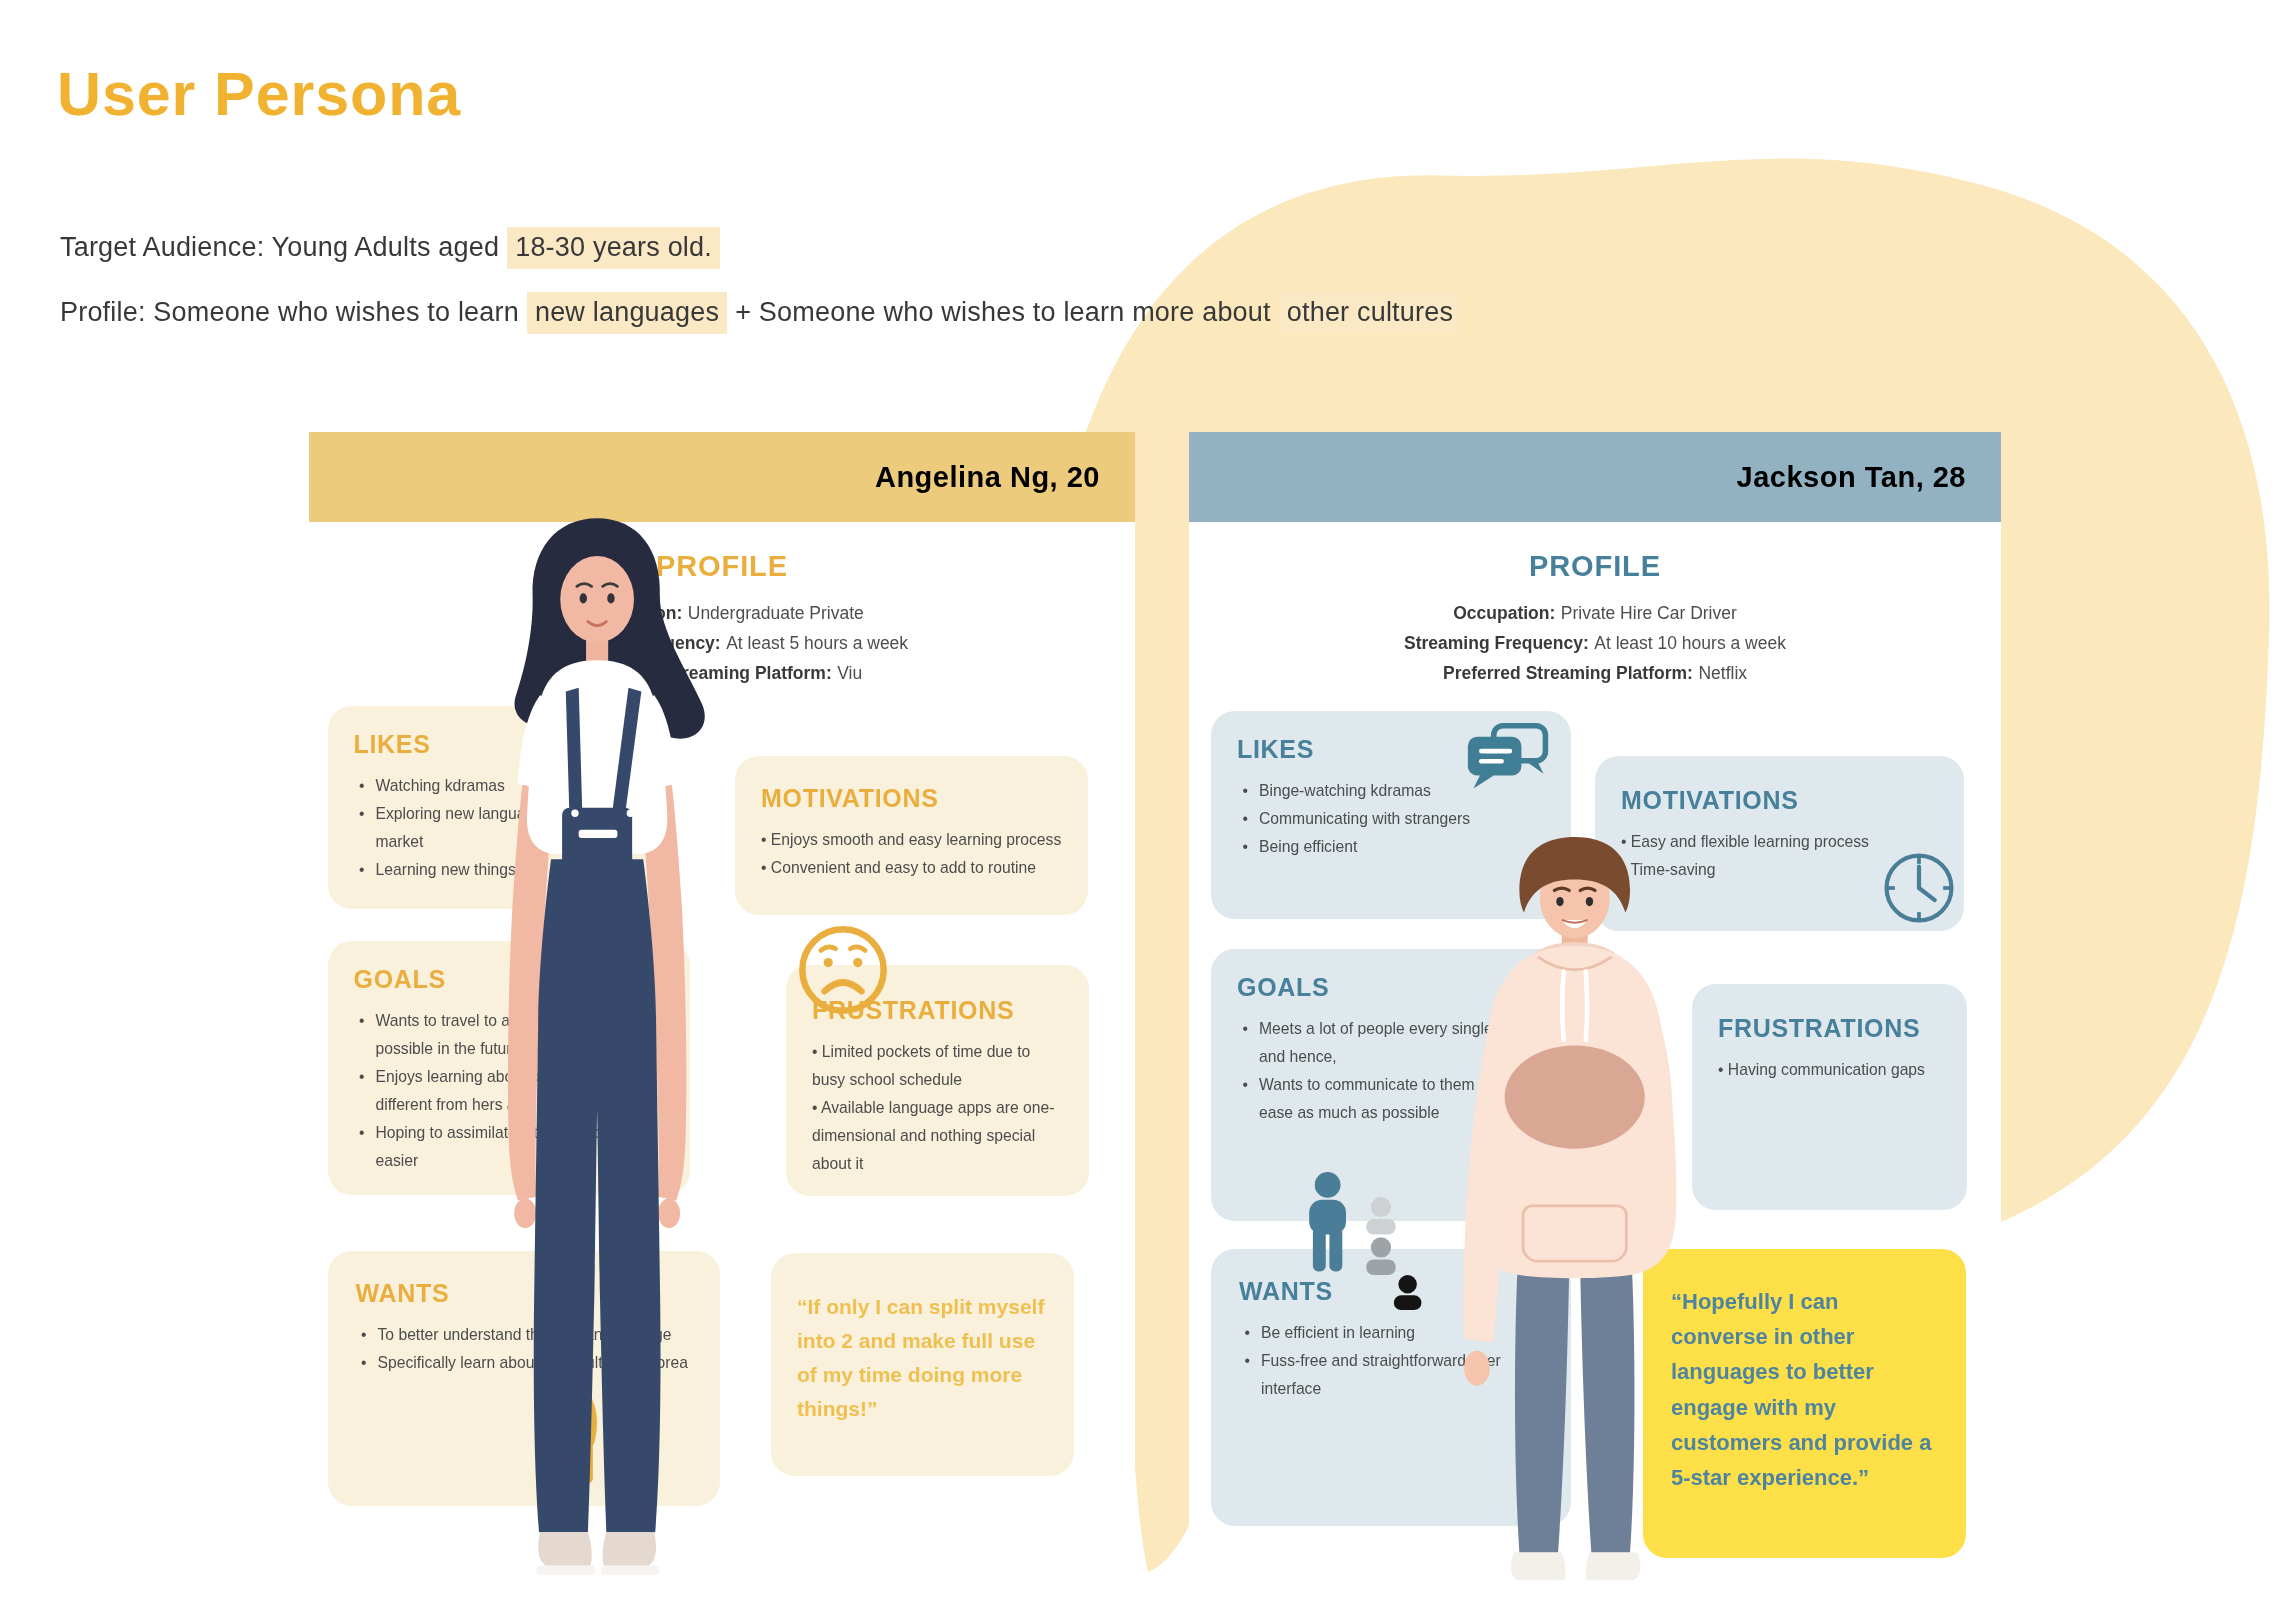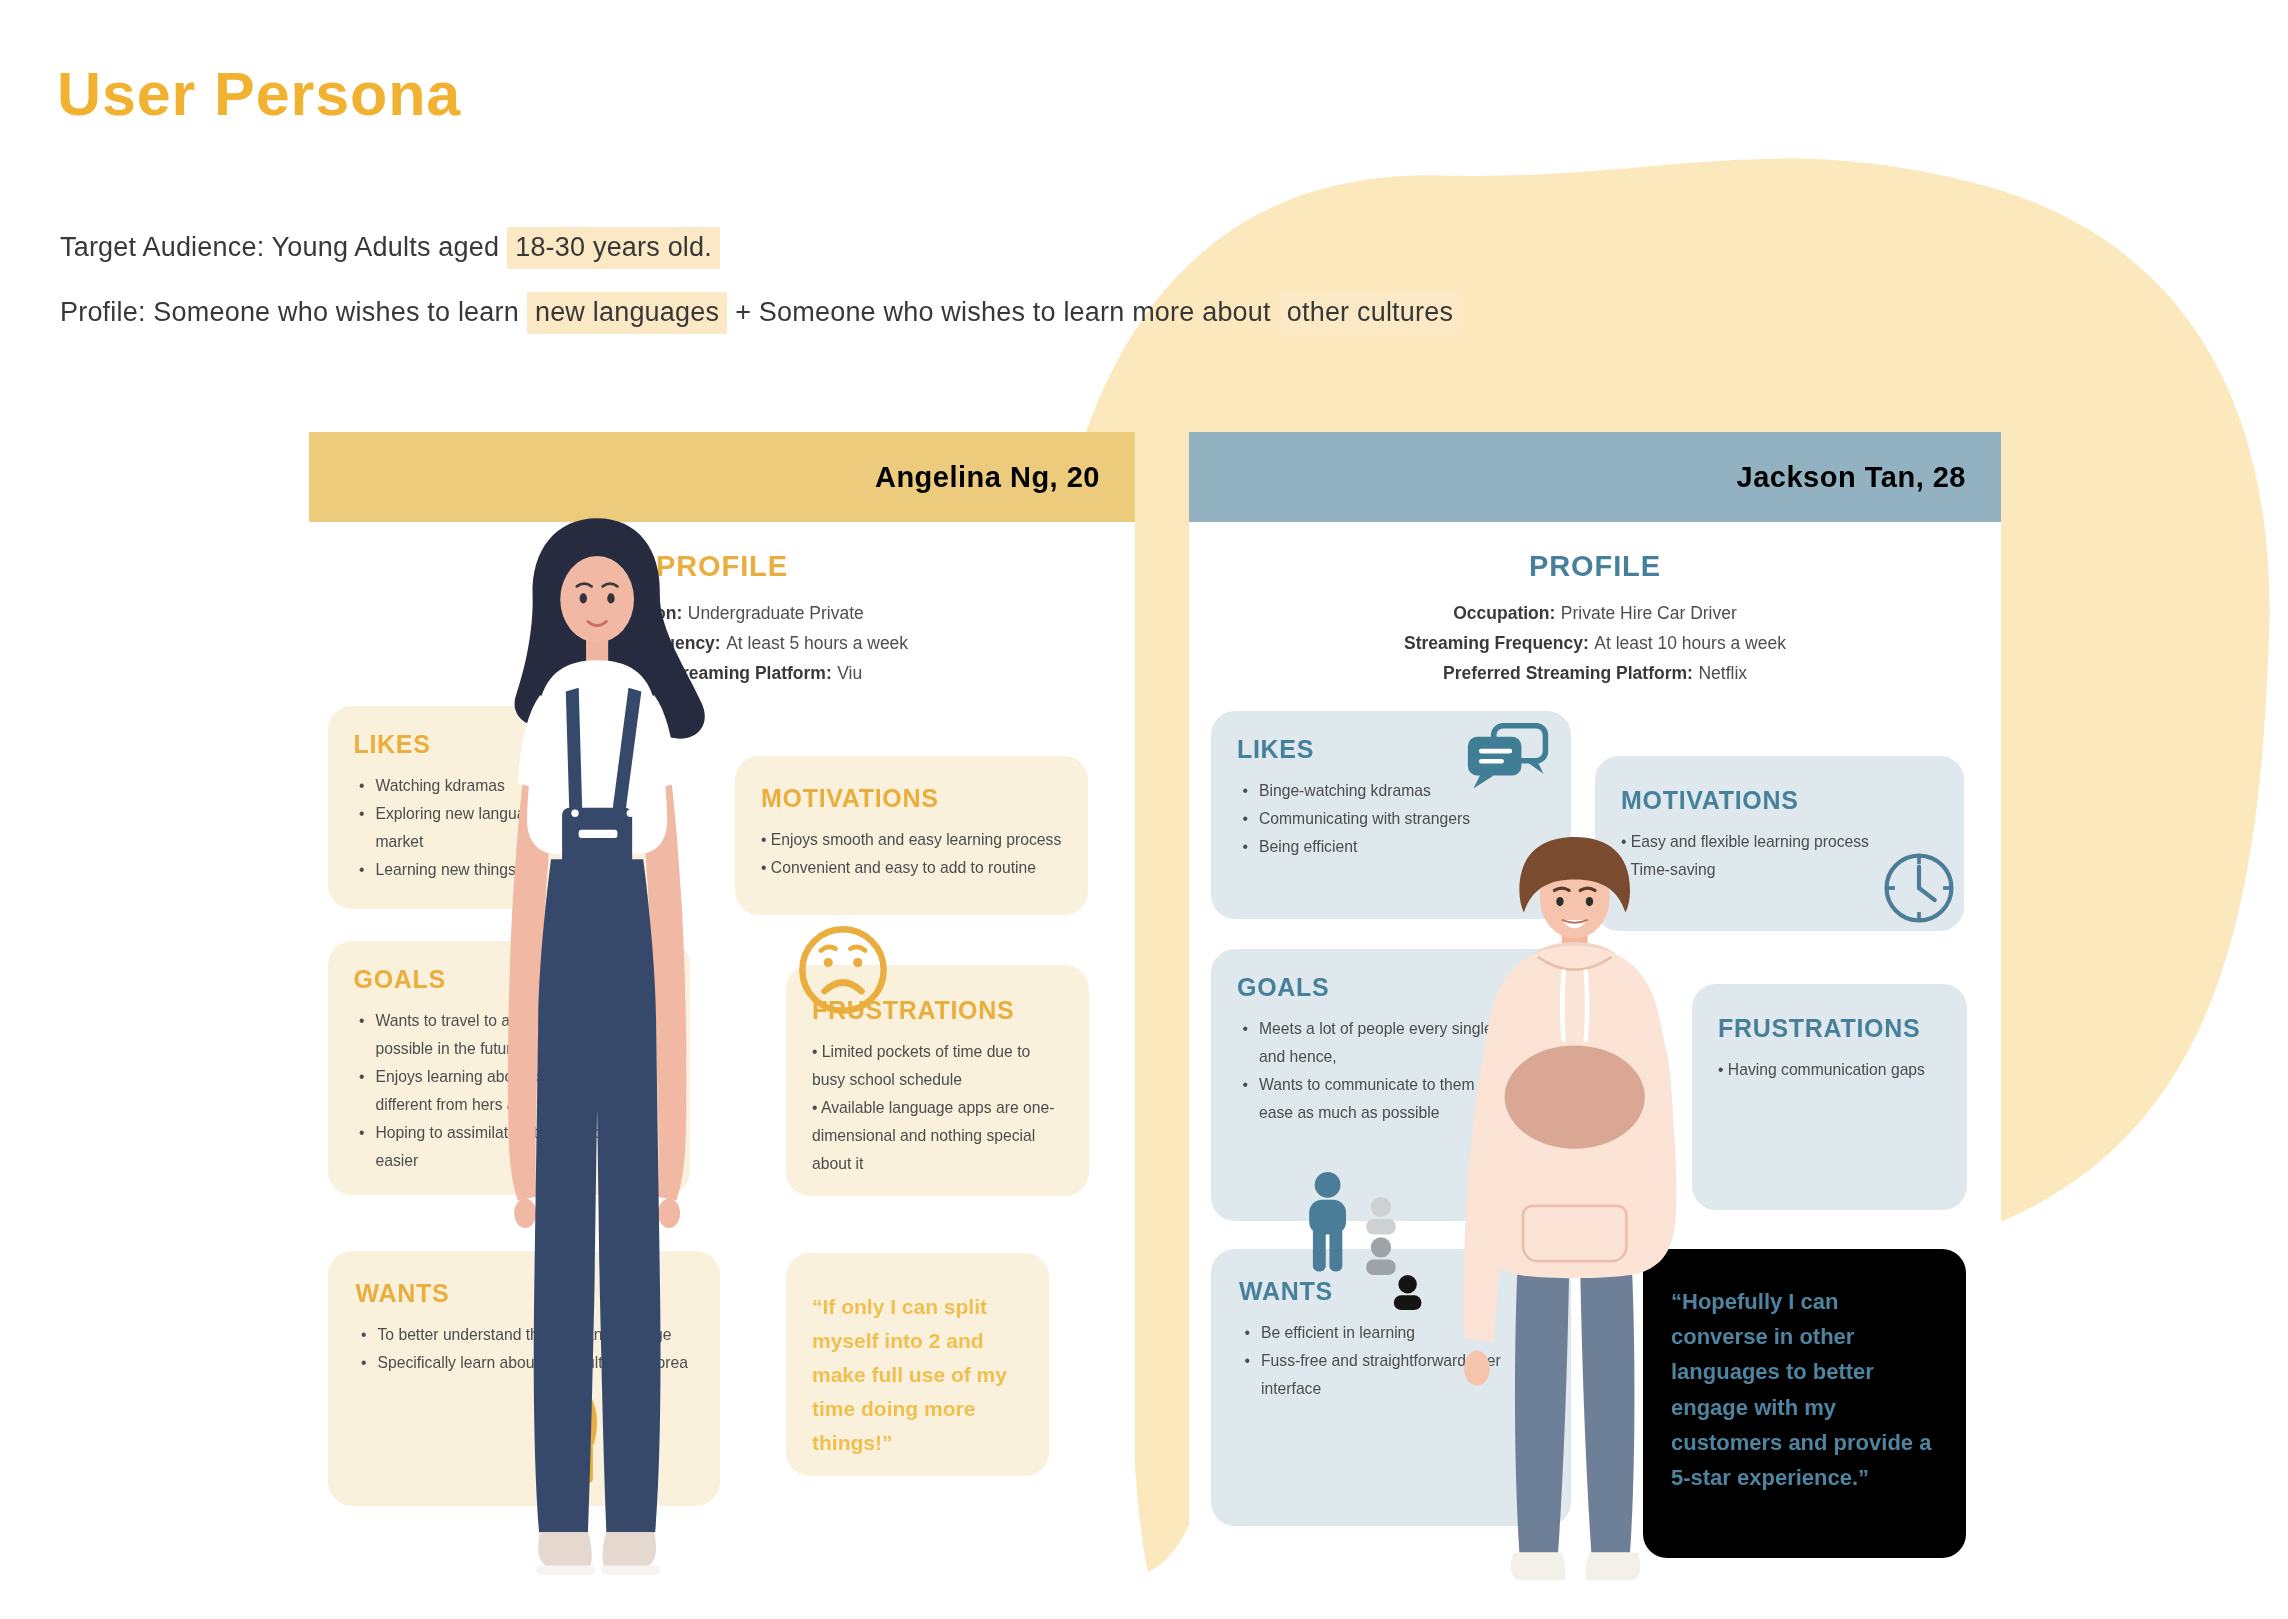--- a/index.html
+++ b/index.html
@@ -46,36 +46,36 @@
   .card-1 .box-heading { color:#47809B; }
   .box ul { list-style:none; margin:0; padding:0; }
   .box li { font-size:15.7px; color:#4C4C4C; line-height:28px; }
   .align-left li { position:relative; padding-left:22px; }
   .align-left li::before { content:"•"; position:absolute; left:5.5px; }
   .align-right { text-align:left;margin-top:24px; }
   .align-right li::before { content:"•  "; }
 
   .quote-box { position:absolute; border-radius:24px; box-sizing:border-box; z-index:2; }
   .card-0 .quote-box { background:#FAF1DD; padding:37px 26px; }
-  .card-1 .quote-box { background:#000000; padding:35px 28px; }
+  .card-1 .quote-box { background:#fde047; padding:35px 28px; }
   .quote-text { font-weight:bold; }
   .card-0 .quote-text { color:#EFC04F; font-size:21px; line-height:1.62; }
   .card-1 .quote-text { color:#4E84A0; font-size:22px; line-height:1.6; }
 
   .floating-icon { position:absolute; z-index:3; }
   .box-corner-icon { position:absolute; top:11px; right:18.5px; }
   .character { position:absolute; z-index:4; }
 
   
   #likes0 { left:18.5px; top:274px; width:337px; height:203px; }
   #motiv0 { left:426px; top:300px; width:353px; height:159px; padding-top:28px; }
   #goals0 { left:18.5px; top:509px; width:362px; height:254px; }
   #frus0  { left:477px; top:509px; width:303px; height:231px; padding-top:31px; }
   #wants0 { left:18.5px; top:819px; width:392px; height:255px; padding:28px; }
-  #quote0 { left:477px; top:821px; width:263px; height:223px; }
+  #quote0 { left:462px; top:821px; width:303px; height:223px; }
 
   
   #likes1 { left:22px; top:279px; width:360px; height:208px; }
   #motiv1 { left:406px; top:300px; width:369px; height:175px; padding-top:29.5px; }
   #goals1 { left:22px; top:517px; width:360px; height:272px; }
   #frus1  { left:503px; top:528px; width:275px; height:226px; padding-top:29.5px; }
   #wants1 { left:22px; top:817px; width:360px; height:277px; padding:28px; }
   #quote1 { left:454px; top:817px; width:323px; height:309px; }
 </style>
 </head>

